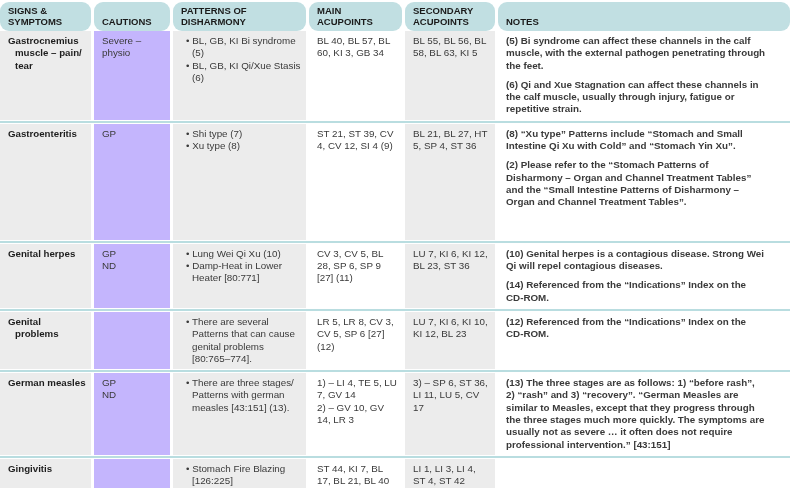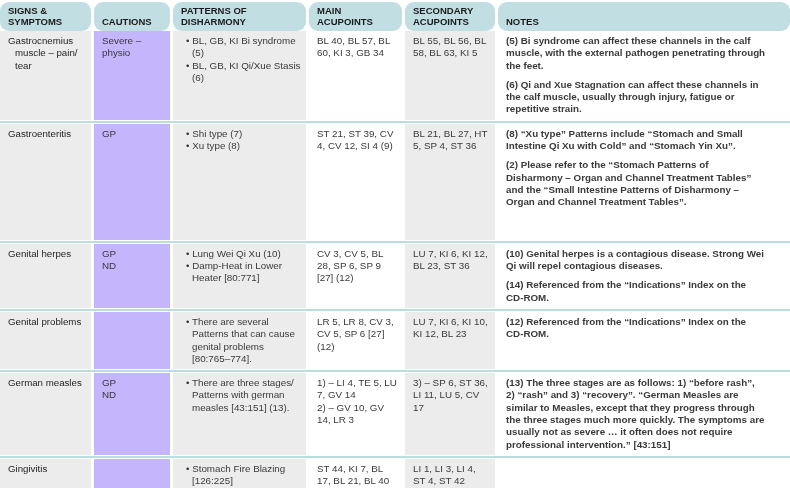--- a/index.html
+++ b/index.html
@@ -23,21 +23,21 @@
     color:var(--heading-text,#1a1a1a);
     padding:4px 4px 4px 8px;
     min-height:21px;
     border-radius:9px;
   }
   
   .row .cell{
     font-size:9.8px;line-height:12.3px;
     padding:4px 5px 4px 8px;
   }
-  .row .c0{background:var(--shade-bg,#ececec);font-weight:normal;color:#1e1e1e;font-size:9.7px;}
+  .row .c0{background:var(--shade-bg,#ececec);font-weight:bold;color:#1e1e1e;font-size:9.7px;}
   .row .c1{background:#c4b5fd;}
   .row .c2{background:var(--shade-bg,#ececec);}
   .row .c3{background:#fff;}
   .row .c4{background:var(--shade-bg,#ececec);}
   .row .c5{background:#fff;padding-right:8px;}
   .hrow .c0h{ }
   .txt{padding-left:7px;text-indent:-7px;}
   .bullet{padding-left:11px;text-indent:-6px;}
   .bullet::before{content:"• ";}
   .para{margin:0 16px 7px 0;font-weight:bold;}
@@ -115,21 +115,21 @@
         </div>
         <div class="cell c1">
           <div class="line">GP</div>
           <div class="line">ND</div>
         </div>
         <div class="cell c2">
           <div class="bullet">Lung Wei Qi Xu (10)</div>
           <div class="bullet">Damp-Heat in Lower Heater [80:771]</div>
         </div>
         <div class="cell c3">
-          <div class="line">CV 3, CV 5, BL 28, SP 6, SP 9 [27] (12)</div>
+          <div class="line">CV 3, CV 5, BL 28, SP 6, SP 9 [27] (11)</div>
         </div>
         <div class="cell c4">
           <div class="line">LU 7, KI 6, KI 12, BL 23, ST 36</div>
         </div>
         <div class="cell c5">
           <div class="para">(10) Genital herpes is a contagious disease. Strong Wei Qi will repel contagious diseases.</div>
           <div class="para">(14) Referenced from the “Indications” Index on the CD-ROM.</div>
         </div>
       </div>
       <div class="divider"></div>

